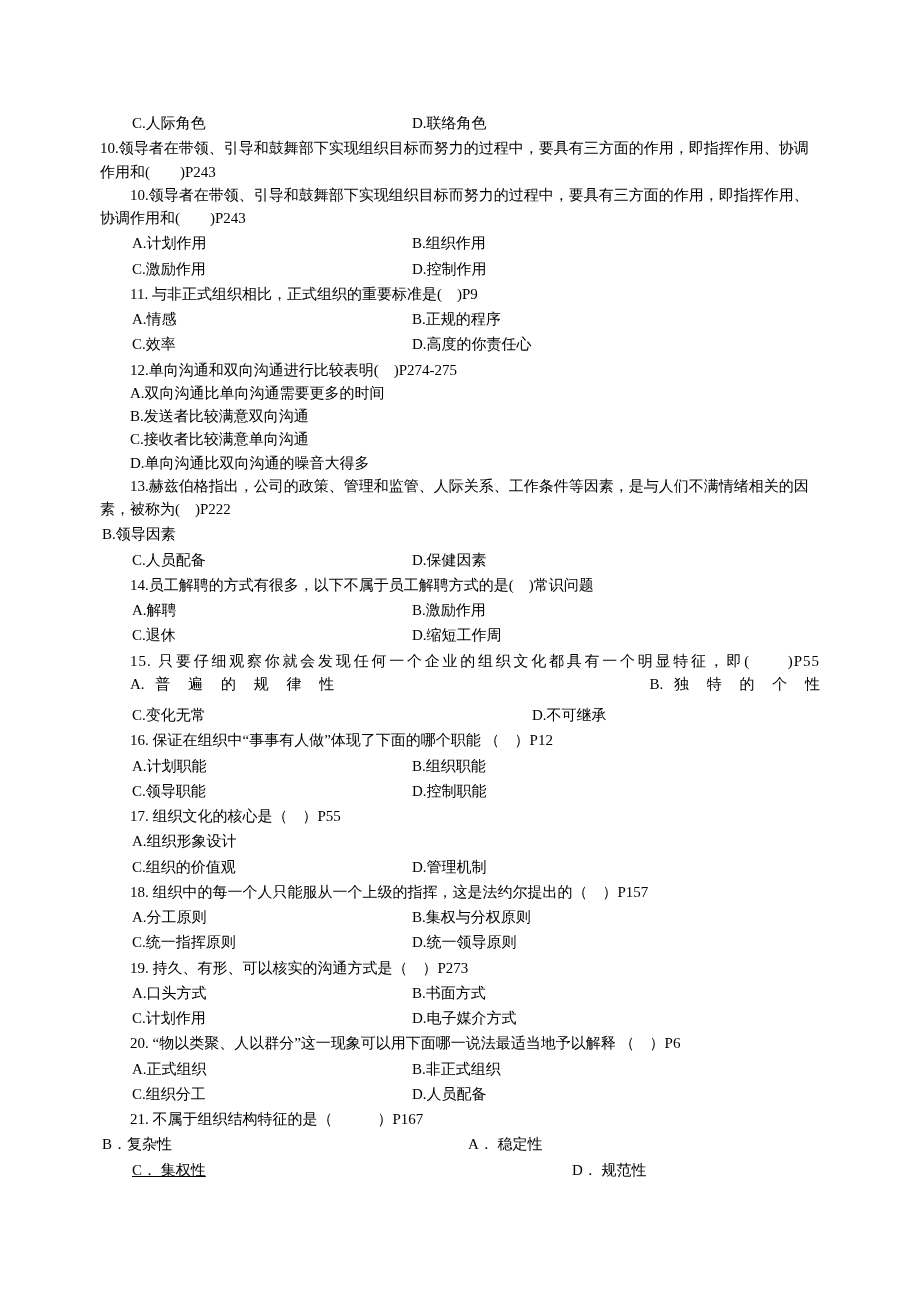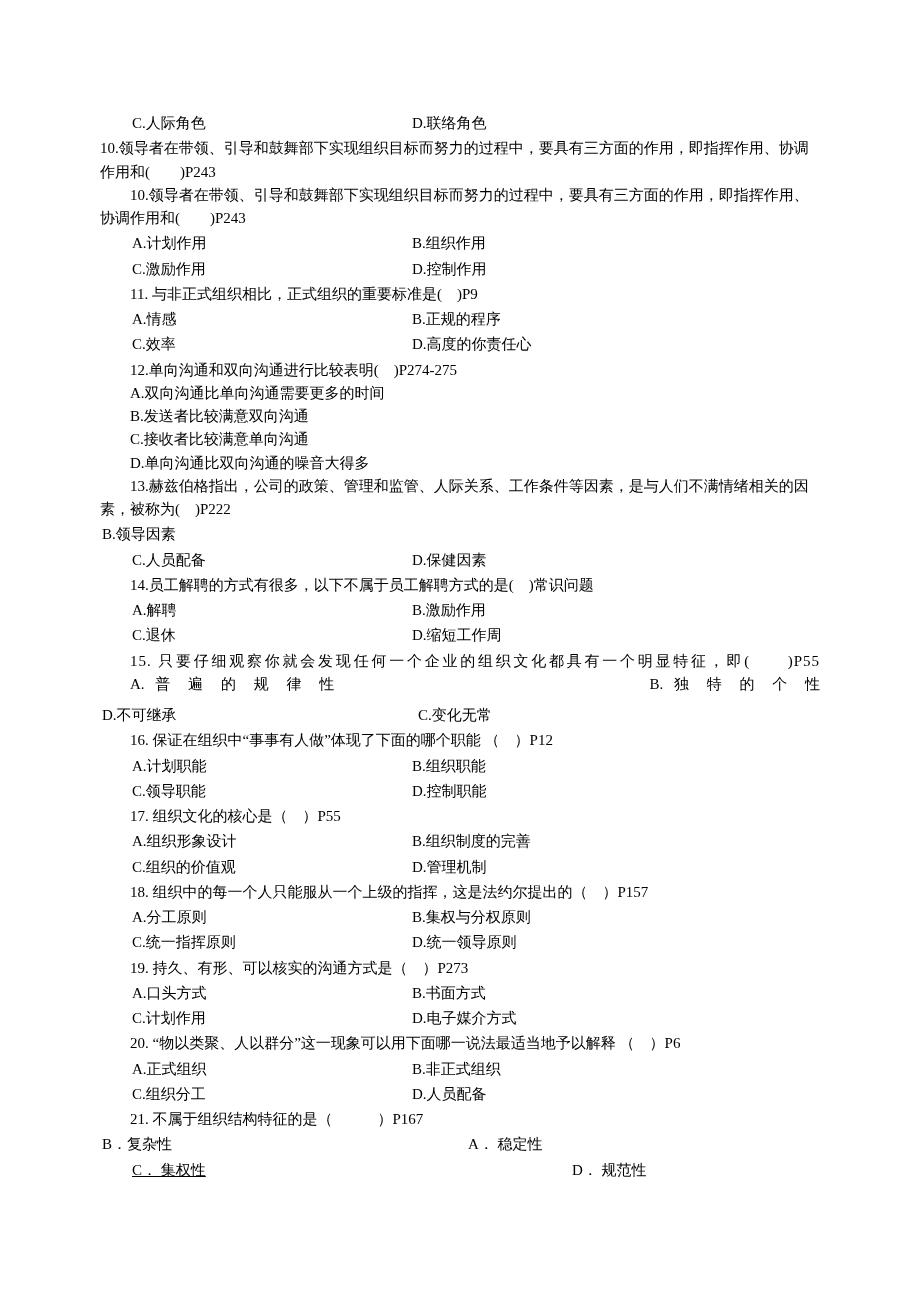--- a/index.html
+++ b/index.html
@@ -76,38 +76,37 @@
 </div>
 <div class="opt-row">
   <div class="opt-left">C.退休</div>
   <div class="opt-right">D.缩短工作周</div>
 </div>
 
 <div style="text-indent:2em; text-align:justify; text-align-last:justify; letter-spacing:1px;">15. 只要仔细观察你就会发现任何一个企业的组织文化都具有一个明显特征，即(　　)P55</div>
 <div class="opt-single" style="text-align:justify; text-align-last:justify;">A. 普 遍 的 规 律 性　　　　　　　　　　　　　　B. 独 特 的 个 性</div>
 <div style="height:6px"></div>
 <div class="opt-row">
+  <div style="flex:0 0 430px; padding-left:2em; box-sizing:border-box;">C.变化无常</div>
   <div style="flex:1">D.不可继承</div>
-  <div style="flex:0 0 430px; padding-left:2em; box-sizing:border-box;">C.变化无常</div>
 </div>
 
 <div style="text-indent:2em">16. 保证在组织中“事事有人做”体现了下面的哪个职能 （　）P12</div>
 <div class="opt-row">
   <div class="opt-left">A.计划职能</div>
   <div class="opt-right">B.组织职能</div>
 </div>
 <div class="opt-row">
   <div class="opt-left">C.领导职能</div>
   <div class="opt-right">D.控制职能</div>
 </div>
 
 <div style="text-indent:2em">17. 组织文化的核心是（　）P55</div>
 <div class="opt-row">
   <div class="opt-left">A.组织形象设计</div>
-  <div class="opt-right">B.组织制度的完善</div>
 </div>
 <div class="opt-row">
   <div class="opt-left">C.组织的价值观</div>
   <div class="opt-right">D.管理机制</div>
 </div>
 
 <div style="text-indent:2em">18. 组织中的每一个人只能服从一个上级的指挥，这是法约尔提出的（　）P157</div>
 <div class="opt-row">
   <div class="opt-left">A.分工原则</div>
   <div class="opt-right">B.集权与分权原则</div>

